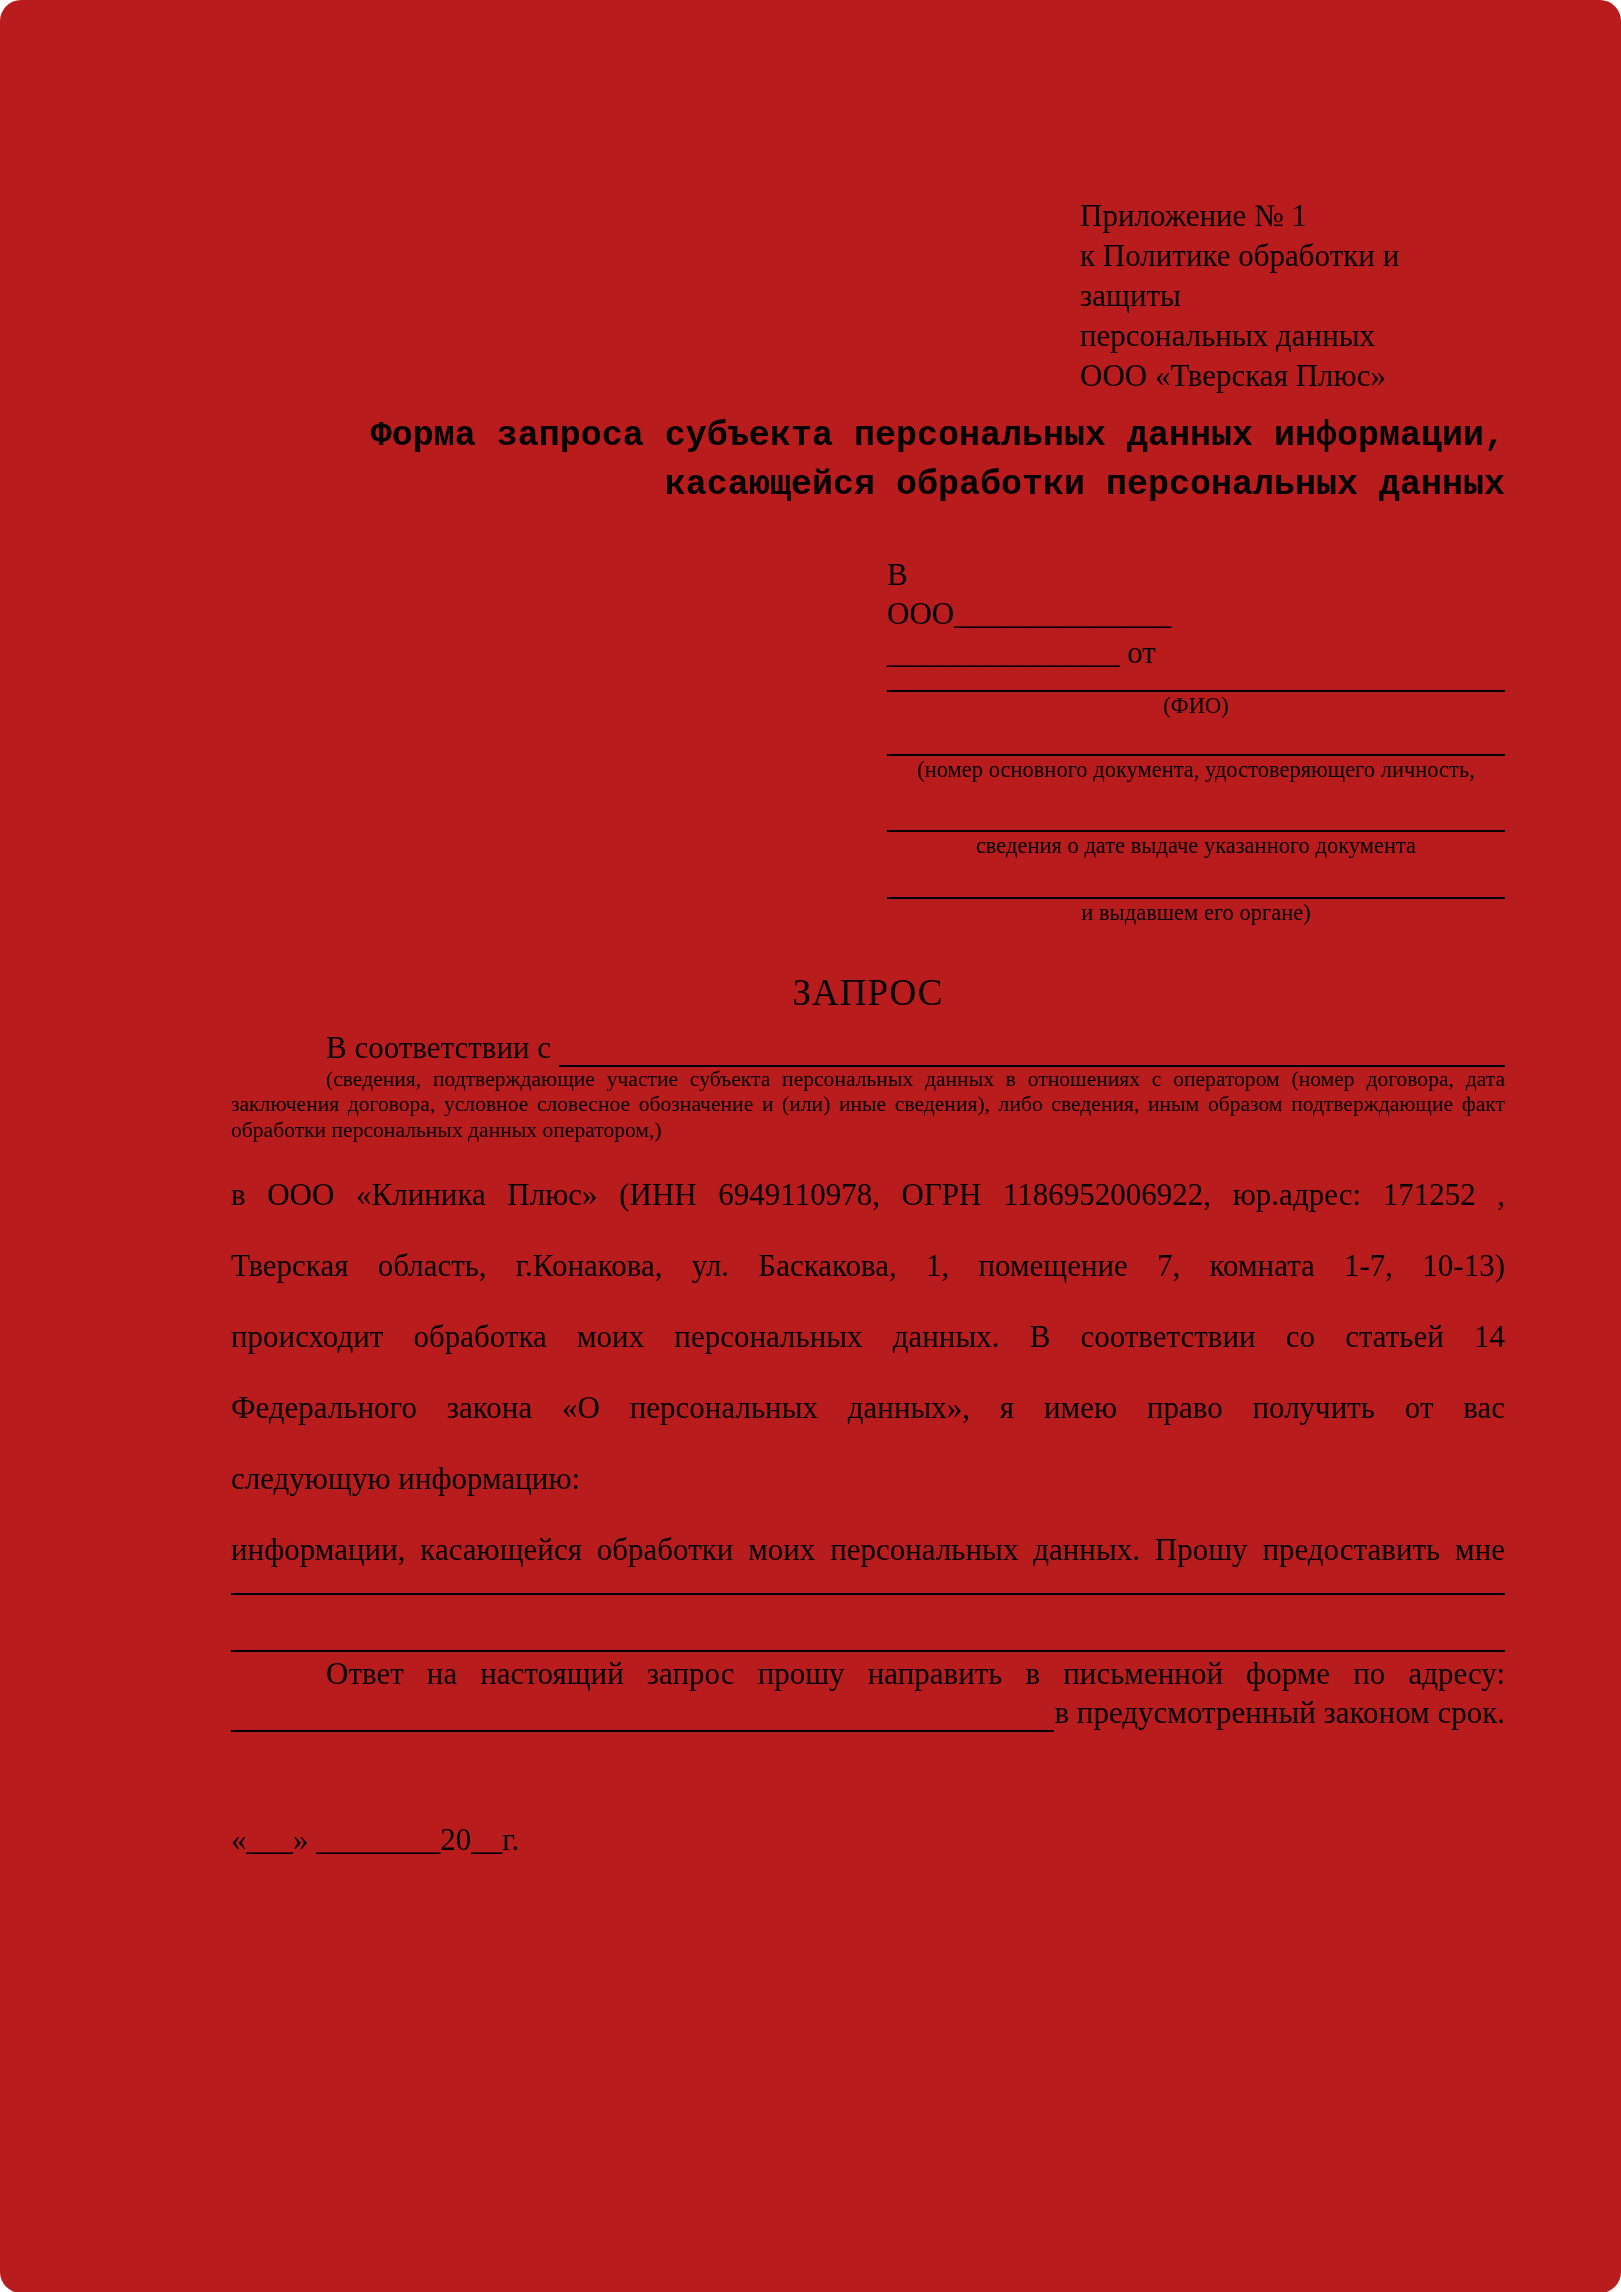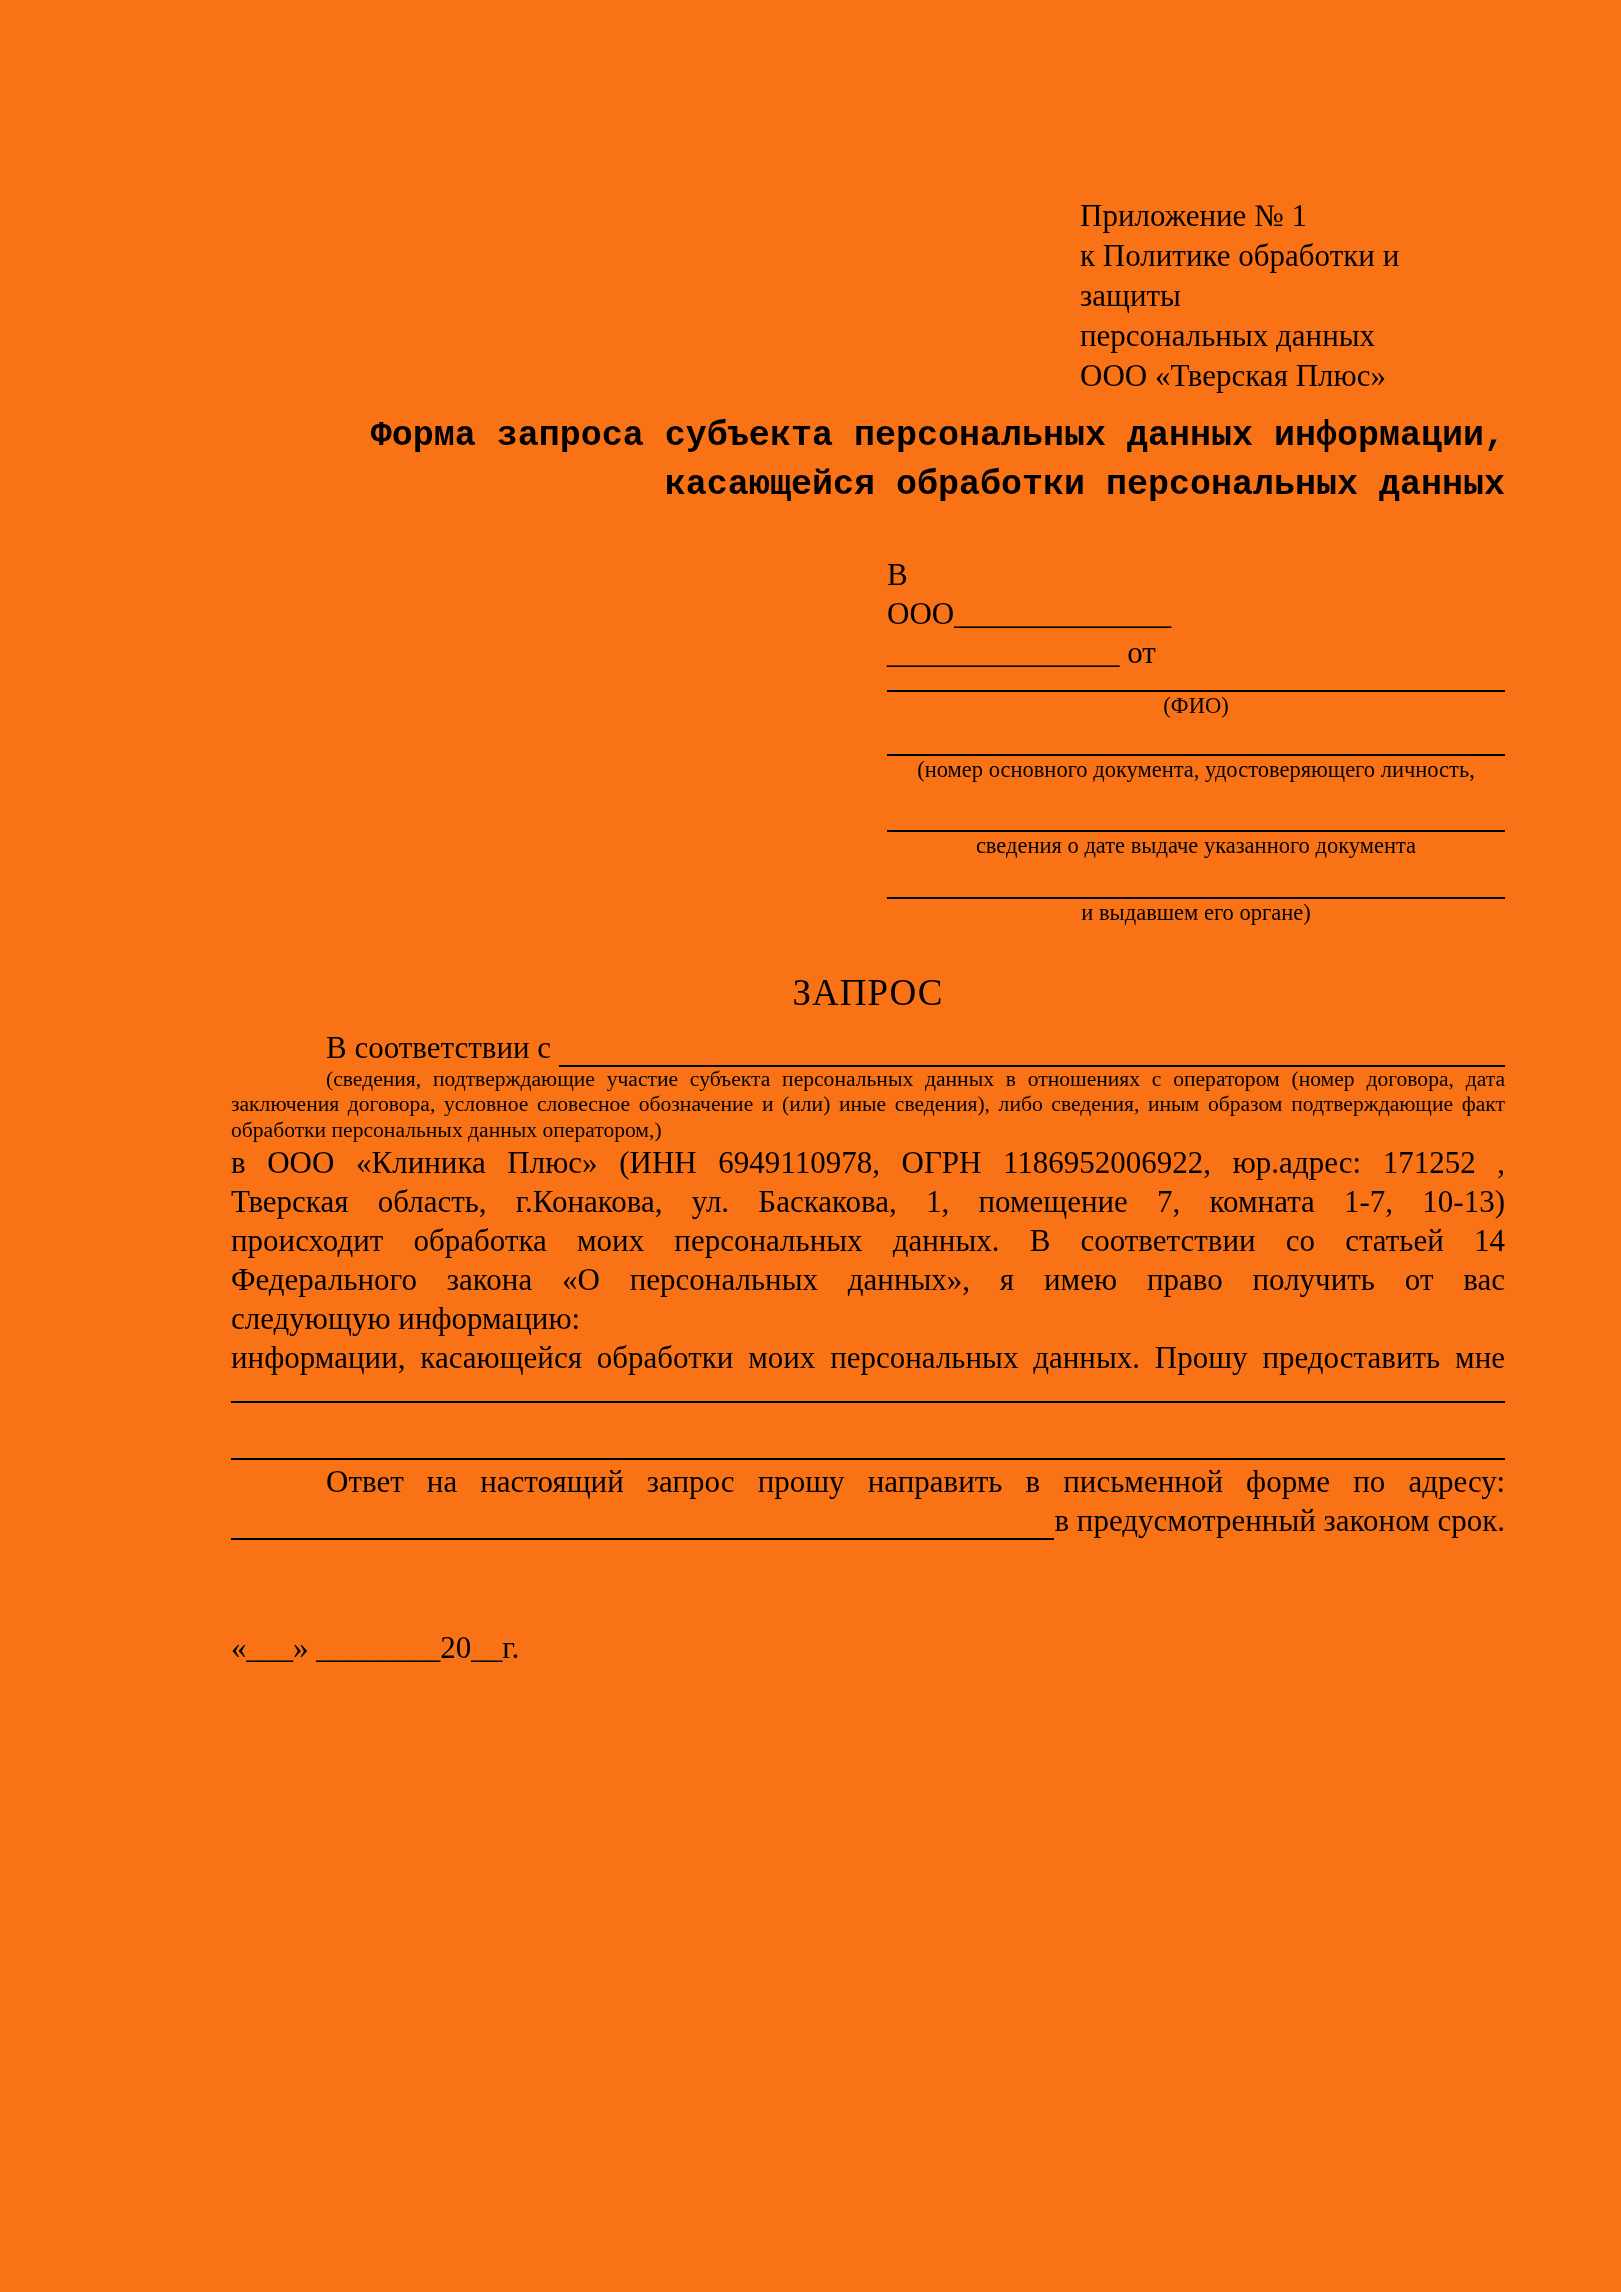--- a/index.html
+++ b/index.html
@@ -1,21 +1,22 @@
 <!DOCTYPE html>
 <html lang="ru"><head>
 <meta charset="utf-8">
 <style>
   html,body{margin:0;padding:0;background:#ffffff;}
   .page{
     position:relative;
     width:1621px;height:2293px;
-    background:#f97316;color:#000;
+    background:#b91c1c;color:#000;
     font-family:"Liberation Serif","DejaVu Serif",serif;
     overflow:hidden;
+    border-radius:21px;
   }
   .content{padding:196px 116px 0 231px;width:1274px;box-sizing:content-box;}
 
   
   .appendix{margin-left:849px;font-size:31px;line-height:40px;}
 
   
   .title{margin-top:16px;text-align:right;font-weight:bold;font-size:35px;line-height:49px;font-family:Liberation Mono, monospace;}
 
   
@@ -31,21 +32,21 @@
   
   .request-heading{margin-top:47px;text-align:center;font-size:37px;line-height:39px;letter-spacing:1px;}
   .accordance-row{display:flex;align-items:flex-end;margin-top:15.7px;font-size:31px;line-height:39px;}
   .accordance-row .lead{padding-left:95px;white-space:nowrap;}
   .fill-line{flex:1 1 auto;border-bottom:2.9px solid #000;height:35px;margin-left:7.8px;}
 
   .note-line{font-size:21.6px;line-height:25.5px;text-align:justify;text-align-last:justify;}
   .note-line.indent{padding-left:95px;}
   .note-line.last{text-align:left;text-align-last:left;}
 
-  .body-line{font-size:31px;line-height:39px;text-align:justify;text-align-last:justify;}
+  .body-line{font-size:31px;line-height:39px;text-align:justify;text-align-last:justify;margin-top:32px;}
   .body-line.last{text-align:left;text-align-last:left;}
 
   
   .blank-full-1{height:23.5px;border-bottom:2.9px solid #000;}
   .blank-full-2{height:55px;border-bottom:2.9px solid #000;}
 
   .reply-line{font-size:31px;line-height:39px;text-align:justify;text-align-last:justify;padding-left:95px;margin-top:2px;}
   .reply-row{display:flex;align-items:flex-end;font-size:31px;line-height:39px;}
   .reply-row .fill{flex:1 1 auto;border-bottom:2.9px solid #000;height:33px;}
   .reply-row .tail{white-space:nowrap;}

